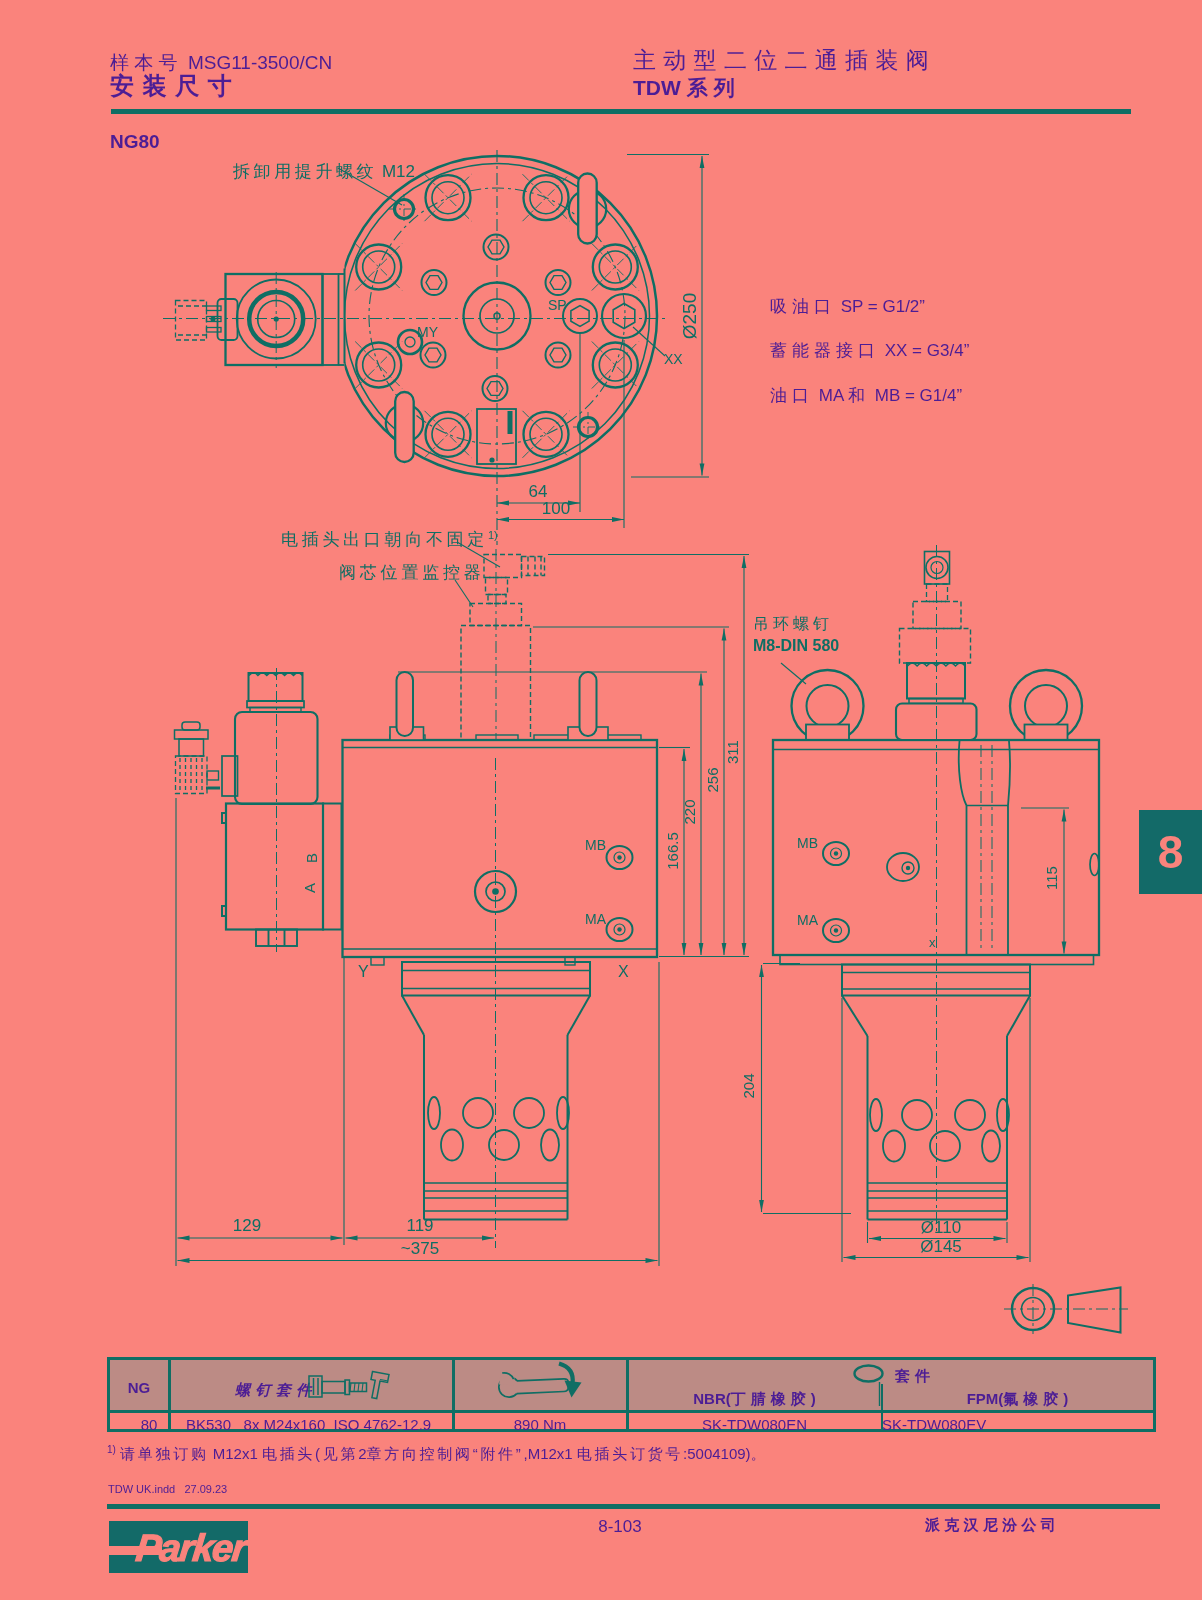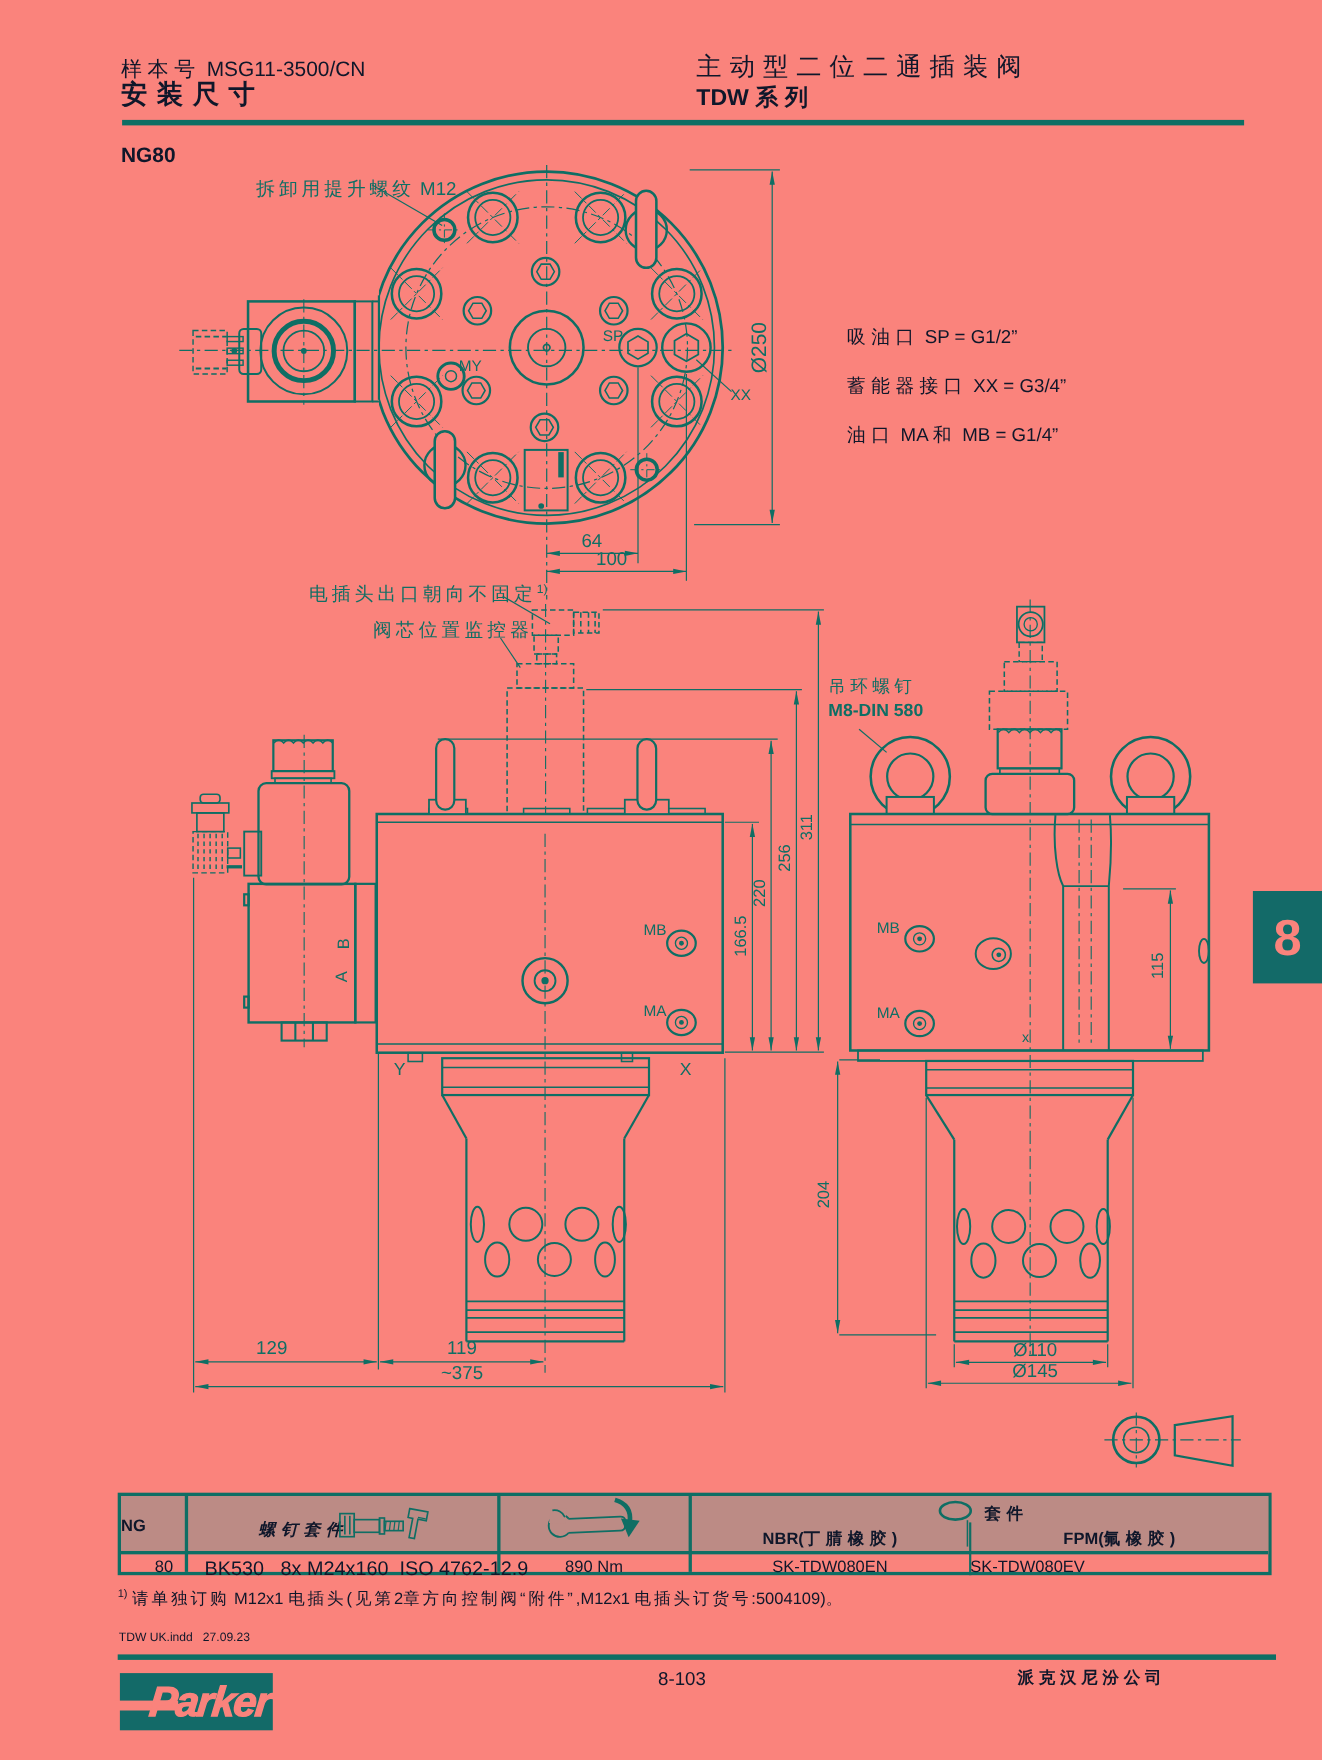--- a/index.html
+++ b/index.html
@@ -1,18 +1,18 @@
 <!DOCTYPE html>
 <html><head>
 <meta charset="utf-8">
 <style>
   html,body{margin:0;padding:0;}
   body{width:1202px;height:1600px;background:#FA837C;font-family:"Liberation Sans",sans-serif;position:relative;overflow:hidden;}
   .abs{position:absolute;}
-  .ink{color:#0f172a;}
+  .ink{color:#4c1d95;}
   svg text{fill:#0F6E64;stroke:none;font-family:"Liberation Sans",sans-serif;}
   .c1{letter-spacing:5.2px;} .c2{letter-spacing:8.6px;} .c3{letter-spacing:7.3px;}
   .c4{letter-spacing:6px;} .c5{letter-spacing:5px;} .c6{letter-spacing:5.4px;}
   .c7{letter-spacing:2.7px;} .c8{letter-spacing:4.3px;}
 </style>
 </head>
 <body>
 
 <div class="abs ink" style="left:110px;top:50px;font-size:19px;"><span class="c1">样本号</span> MSG11-3500/CN</div>
 
@@ -39,33 +39,33 @@
   <div class="abs" style="left:0;top:0;width:100%;height:53px;background:#BC8B85;border-bottom:3px solid #0F6E64;box-sizing:border-box;"></div>
 
   <div class="abs" style="left:58px;top:0;width:2.5px;height:69px;background:#0F6E64;"></div>
 
   <div class="abs" style="left:342px;top:0;width:2.5px;height:69px;background:#0F6E64;"></div>
 
   <div class="abs" style="left:516px;top:0;width:2.5px;height:69px;background:#0F6E64;"></div>
 
   <div class="abs" style="left:770.5px;top:24px;width:2px;height:48px;background:#0F6E64;"></div>
 
-  <div class="abs ink" style="left:0;top:19px;width:58px;text-align:left;font-size:15px;font-weight:bold;">NG</div>
+  <div class="abs ink" style="left:0;top:19px;width:58px;text-align:center;font-size:15px;font-weight:bold;">NG</div>
 
   <div class="abs ink" style="left:125px;top:21px;font-size:15px;font-weight:bold;font-style:italic;"><span class="c6">螺钉套件</span></div>
 
   <div class="abs ink" style="left:785px;top:7px;font-size:15px;font-weight:bold;font-family:Liberation Serif, serif;"><span class="c5">套件</span></div>
 
   <div class="abs ink" style="left:519px;top:30px;width:251px;text-align:center;font-size:15px;font-weight:bold;">NBR(<span class="c5">丁腈橡胶</span>)</div>
 
   <div class="abs ink" style="left:772px;top:30px;width:271px;text-align:center;font-size:15px;font-weight:bold;">FPM(<span class="c5">氟橡胶</span>)</div>
 
   <div class="abs ink" style="left:0;top:56px;width:78px;text-align:center;font-size:15px;">80</div>
 
-  <div class="abs ink" style="left:76px;top:56px;font-size:18px;">BK530&nbsp;&nbsp;&nbsp;8x M24x160&nbsp; ISO 4762-12.9</div>
+  <div class="abs ink" style="left:76px;top:56px;font-size:15px;">BK530&nbsp;&nbsp;&nbsp;8x M24x160&nbsp; ISO 4762-12.9</div>
 
   <div class="abs ink" style="left:344px;top:56px;width:172px;text-align:center;font-size:15px;">890 Nm</div>
 
   <div class="abs ink" style="left:519px;top:56px;width:251px;text-align:center;font-size:15px;">SK-TDW080EN</div>
 
   <div class="abs ink" style="left:772px;top:56px;width:271px;text-align:left;font-size:15px;">SK-TDW080EV</div>
 </div>
 
 <div class="abs ink" style="left:107px;top:1444px;font-size:15px;"><sup style="font-size:10px;">1)</sup> <span class="c7">请单独订购</span> M12x1 <span class="c7">电插头(见第</span>2<span class="c7">章方向控制阀“附件”</span>,M12x1 <span class="c7">电插头订货号</span>:5004109)<span class="c7">。</span></div>
 

